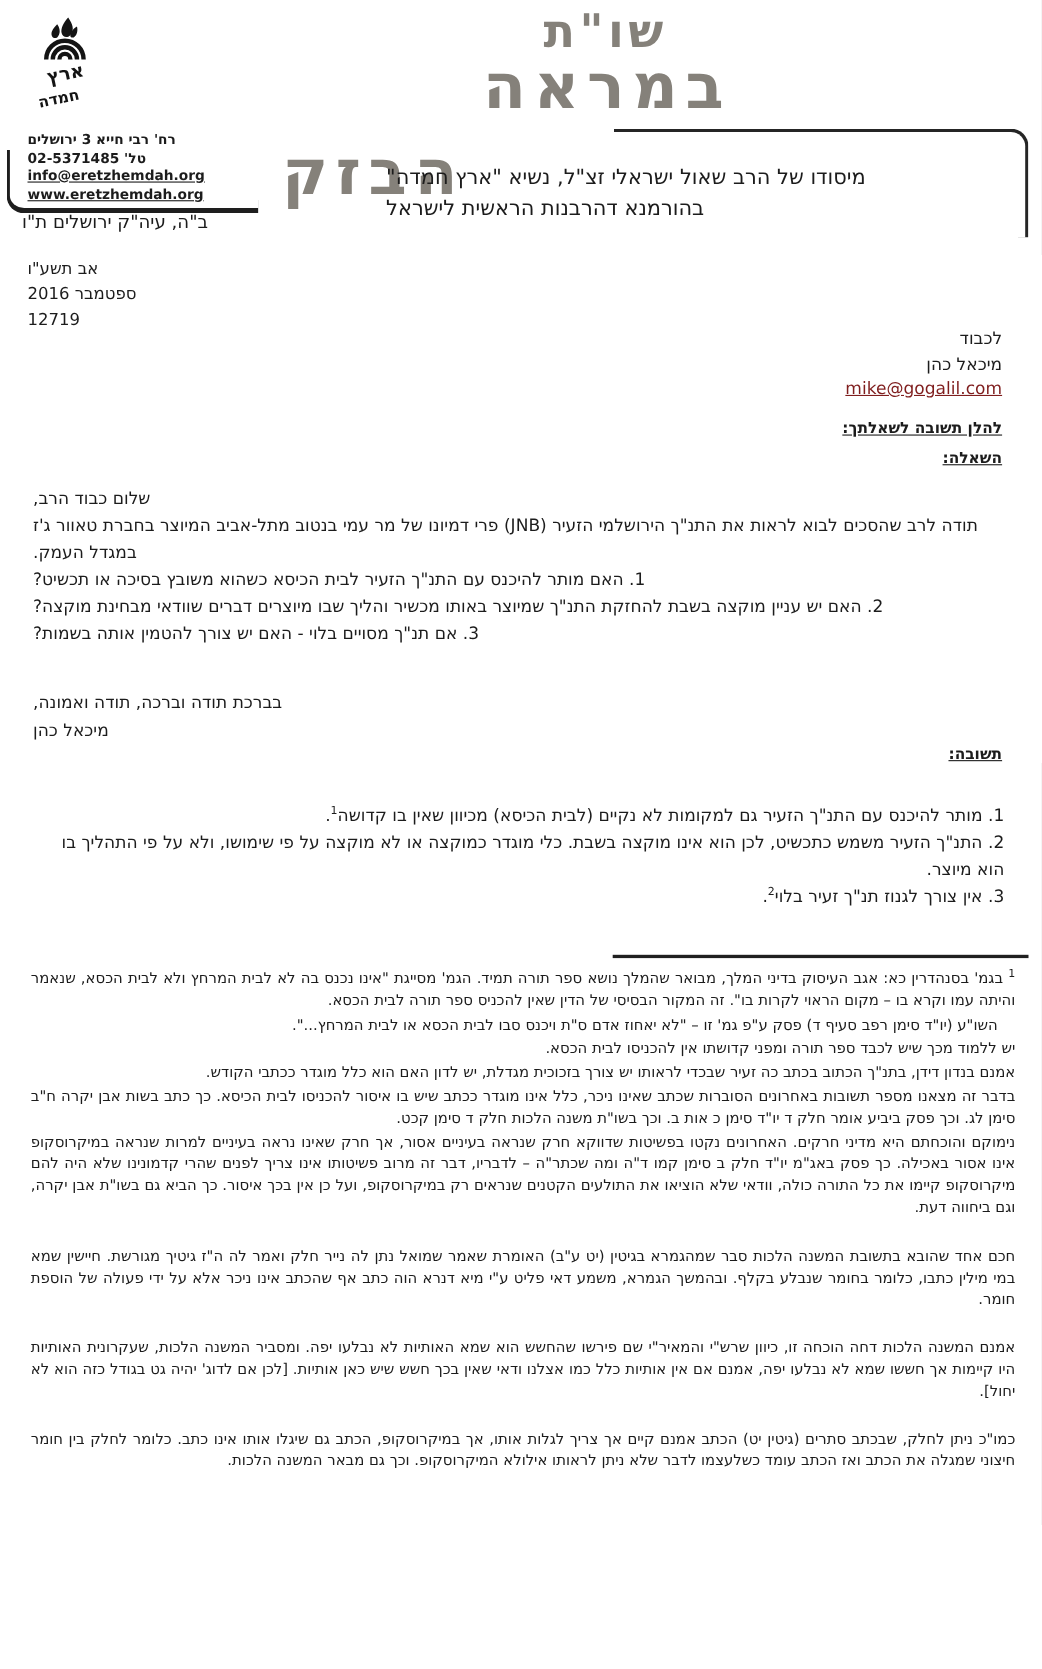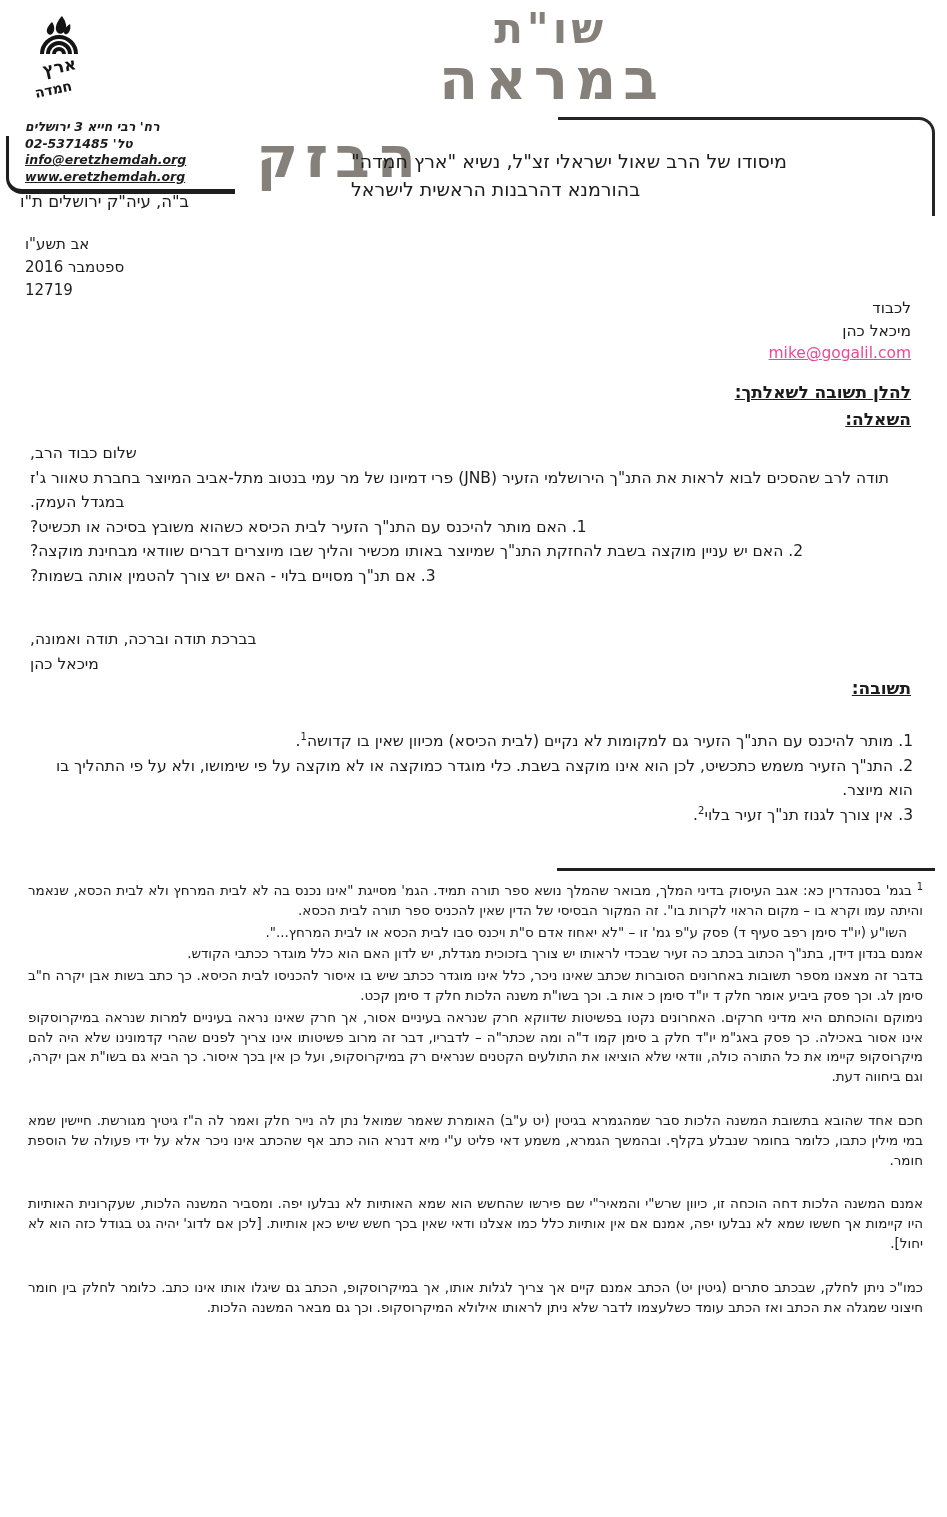--- a/index.html
+++ b/index.html
@@ -7,21 +7,21 @@
     position:relative;
     width:947px;height:1517px;
     margin:0 auto;
     background:#ffffff;
     font-family:"DejaVu Sans",sans-serif;
     color:#1c1c1c;
     overflow:hidden;
   }
   
   .logo{position:absolute;left:24px;top:14px;width:70px;height:100px;}
-  .contact{position:absolute;left:25px;top:119px;font-size:12.5px;line-height:16.5px;font-weight:bold;font-style:italic;}
+  .contact{position:absolute;left:25px;top:119px;font-size:12.5px;line-height:16.5px;font-weight:bold;}
   .contact .he{direction:rtl;unicode-bidi:plaintext;text-align:left;}
   .contact a{color:#1c1c1c;text-decoration:underline;}
   .bracket-left{
     position:absolute;left:6px;top:136px;width:226px;height:53px;
     border-left:3.5px solid #1e1e1e;border-bottom:5px solid #1e1e1e;
     border-bottom-left-radius:16px;
   }
   .bh-line{position:absolute;left:20px;top:192px;font-size:16.5px;direction:rtl;}
   .title-word{position:absolute;color:#85817a;font-weight:bold;direction:rtl;white-space:nowrap;}
   .title-1{right:340px;top:4px;font-size:42px;letter-spacing:4px;}
@@ -32,23 +32,23 @@
     border-top:3px solid #252525;border-right:3.5px solid #252525;
     border-top-right-radius:16px;
   }
   .subtitle{
     position:absolute;right:36px;top:147px;width:560px;
     direction:rtl;text-align:left;font-size:19px;line-height:28px;
   }
   
   .date-block{position:absolute;left:25px;top:233px;font-size:15px;line-height:23px;direction:rtl;text-align:left;}
   .addressee{position:absolute;right:36px;top:297px;direction:rtl;text-align:right;font-size:15.5px;line-height:22.5px;}
-  .addressee a{color:#ec4899;text-decoration:underline;direction:ltr;unicode-bidi:embed;}
+  .addressee a{color:#7f1d1d;text-decoration:underline;direction:ltr;unicode-bidi:embed;}
   
-  .sec-header{position:absolute;right:36px;direction:rtl;font-size:17px;font-weight:bold;text-decoration:underline;}
+  .sec-header{position:absolute;right:36px;direction:rtl;font-size:14px;font-weight:bold;text-decoration:underline;}
   .hdr-intro{top:382px;}
   .hdr-question{top:409px;}
   .hdr-answer{top:678px;}
   
   .question{
     position:absolute;right:24px;left:30px;top:441px;
     direction:rtl;text-align:left;font-size:15.5px;line-height:24.5px;
   }
   .closing{margin-top:39px;}
   .answers{
@@ -147,20 +147,21 @@
     </div>
     <div class="ans-item">
       <span class="num">3.</span><span>אין צורך לגנוז תנ"ך זעיר בלוי</span><sup>2</sup><span>.</span>
     </div>
   </div>
 
   <div class="fn-rule"></div>
   <div class="footnotes">
     <p><sup>1</sup> <span>בגמ' בסנהדרין כא: אגב העיסוק בדיני המלך, מבואר שהמלך נושא ספר תורה תמיד. הגמ' מסייגת "אינו נכנס בה לא לבית המרחץ ולא לבית הכסא, שנאמר והיתה עמו וקרא בו – מקום הראוי לקרות בו". זה המקור הבסיסי של הדין שאין להכניס ספר תורה לבית הכסא.</span></p>
     <p class="indent">השו"ע (יו"ד סימן רפב סעיף ד) פסק ע"פ גמ' זו – "לא יאחוז אדם ס"ת ויכנס סבו לבית הכסא או לבית המרחץ...".</p>
+    <p>יש ללמוד מכך שיש לכבד ספר תורה ומפני קדושתו אין להכניסו לבית הכסא.</p>
     <p>אמנם בנדון דידן, בתנ"ך הכתוב בכתב כה זעיר שבכדי לראותו יש צורך בזכוכית מגדלת, יש לדון האם הוא כלל מוגדר ככתבי הקודש.</p>
     <p>בדבר זה מצאנו מספר תשובות באחרונים הסוברות שכתב שאינו ניכר, כלל אינו מוגדר ככתב שיש בו איסור להכניסו לבית הכיסא. כך כתב בשות אבן יקרה ח"ב סימן לג. וכך פסק ביביע אומר חלק ד יו"ד סימן כ אות ב. וכך בשו"ת משנה הלכות חלק ד סימן קכט.</p>
     <p>נימוקם והוכחתם היא מדיני חרקים. האחרונים נקטו בפשיטות שדווקא חרק שנראה בעיניים אסור, אך חרק שאינו נראה בעיניים למרות שנראה במיקרוסקופ אינו אסור באכילה. כך פסק באג"מ יו"ד חלק ב סימן קמו ד"ה ומה שכתר"ה – לדבריו, דבר זה מרוב פשיטותו אינו צריך לפנים שהרי קדמונינו שלא היה להם מיקרוסקופ קיימו את כל התורה כולה, וודאי שלא הוציאו את התולעים הקטנים שנראים רק במיקרוסקופ, ועל כן אין בכך איסור. כך הביא גם בשו"ת אבן יקרה, וגם ביחווה דעת.</p>
     <p class="gap">חכם אחד שהובא בתשובת המשנה הלכות סבר שמהגמרא בגיטין (יט ע"ב) האומרת שאמר שמואל נתן לה נייר חלק ואמר לה ה"ז גיטיך מגורשת. חיישין שמא במי מילין כתבו, כלומר בחומר שנבלע בקלף. ובהמשך הגמרא, משמע דאי פליט ע"י מיא דנרא הוה כתב אף שהכתב אינו ניכר אלא על ידי פעולה של הוספת חומר.</p>
     <p class="gap">אמנם המשנה הלכות דחה הוכחה זו, כיוון שרש"י והמאיר"י שם פירשו שהחשש הוא שמא האותיות לא נבלעו יפה. ומסביר המשנה הלכות, שעקרונית האותיות היו קיימות אך חששו שמא לא נבלעו יפה, אמנם אם אין אותיות כלל כמו אצלנו ודאי שאין בכך חשש שיש כאן אותיות. [לכן אם לדוג' יהיה גט בגודל כזה הוא לא יחול].</p>
     <p class="gap">כמו"כ ניתן לחלק, שבכתב סתרים (גיטין יט) הכתב אמנם קיים אך צריך לגלות אותו, אך במיקרוסקופ, הכתב גם שיגלו אותו אינו כתב. כלומר לחלק בין חומר חיצוני שמגלה את הכתב ואז הכתב עומד כשלעצמו לדבר שלא ניתן לראותו אילולא המיקרוסקופ. וכך גם מבאר המשנה הלכות.</p>
   </div>
 
 </div>
 

